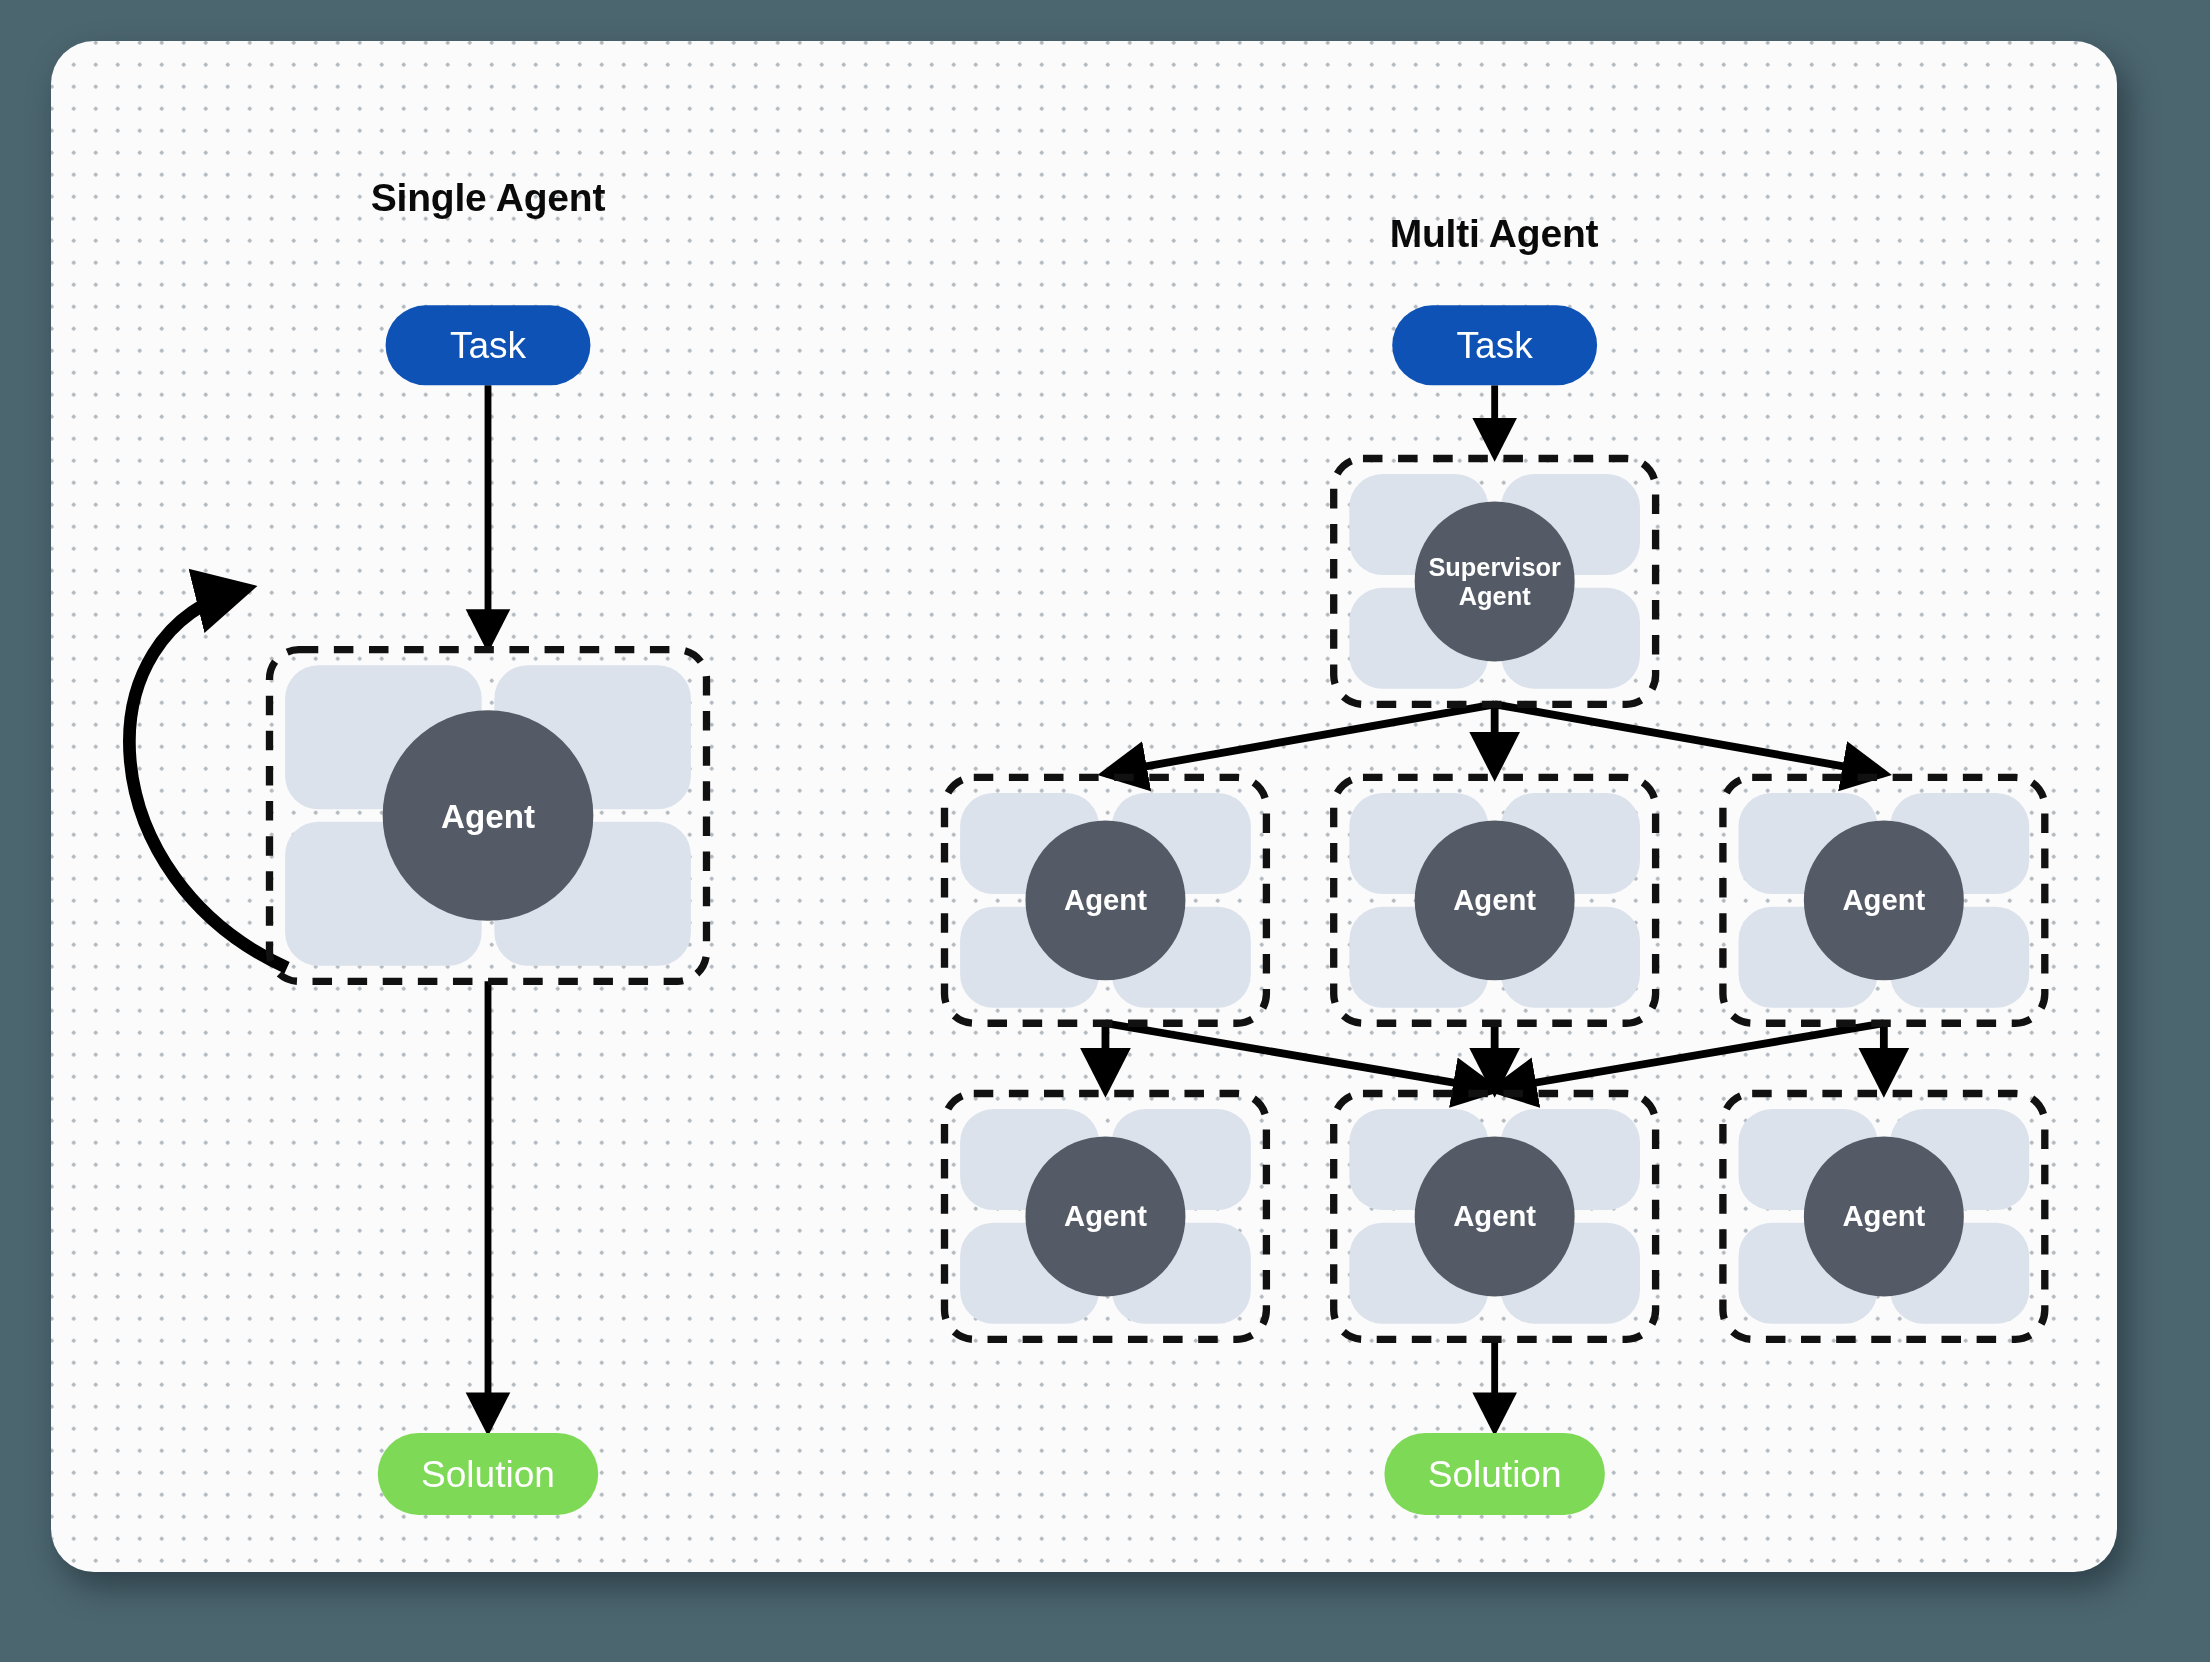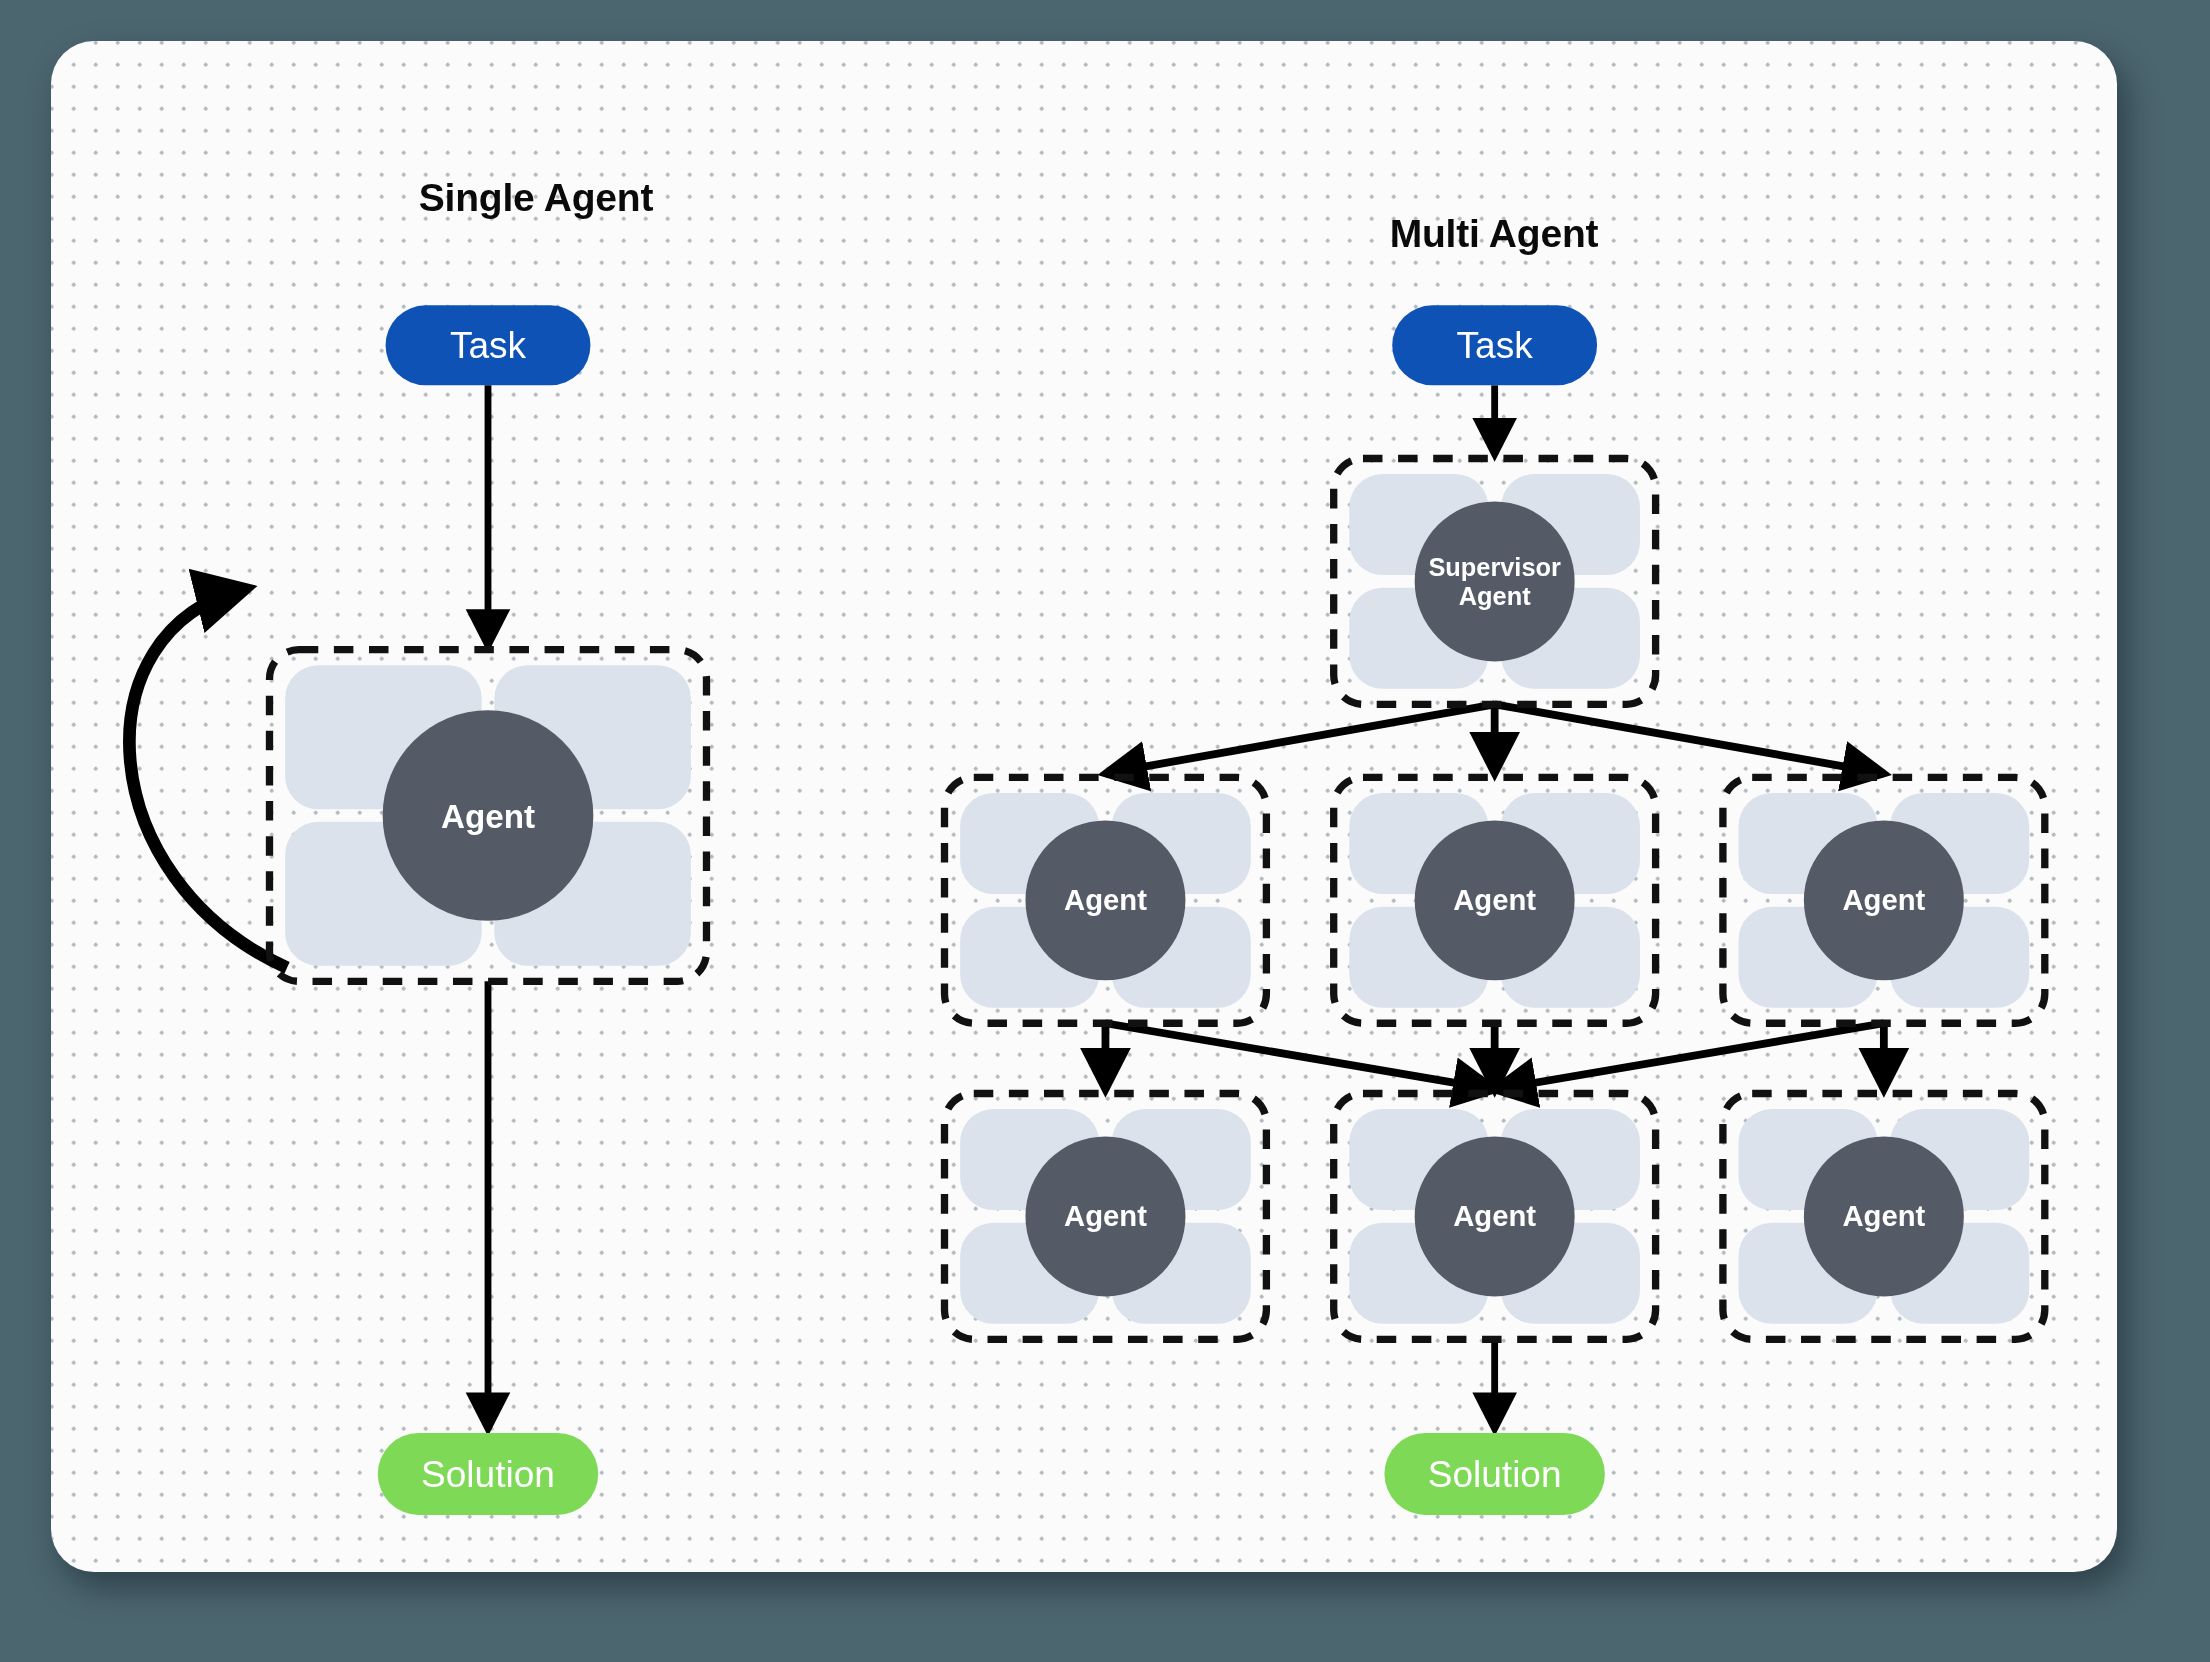--- a/index.html
+++ b/index.html
@@ -51,21 +51,21 @@
     transform: translateX(-50%);
   }
 </style>
 </head>
 <body style="background: rgb(76, 102, 112);">
 
 <div id="stage">
   <div id="card" style="background: rgb(251, 251, 252);">
     <div id="dots" style="background-image: radial-gradient(rgb(154, 163, 171) 1.6px, rgba(0, 0, 0, 0) 1.7px);"></div>
 
-    <div class="col-title" id="title-single" style="left: 437px; top: 135px; color: rgb(10, 10, 10); margin-left: 48px;">Single Agent</div>
+    <div class="col-title" id="title-single" style="left: 437px; top: 135px; color: rgb(10, 10, 10);">Single Agent</div>
     <div class="col-title" id="title-multi" style="left: 1443px; top: 135px; color: rgb(10, 10, 10); margin-top: 36px;">Multi Agent</div>
 
     <svg id="svg" viewBox="0 0 2118 1570" preserveAspectRatio="none">
       <defs>
         <marker id="arrowThin" viewBox="0 0 12 12" refX="9.2" refY="6" markerWidth="7" markerHeight="7" orient="auto-start-reverse">
           <path d="M 0 0.4 L 11 6 L 0 11.6 z" fill="#000000"></path>
         </marker>
         <marker id="arrowFat" viewBox="0 0 12 12" refX="8.6" refY="6" markerWidth="5.4" markerHeight="5.4" orient="auto-start-reverse">
           <path d="M 0 0.2 L 11 6 L 0 11.8 z" fill="#000000"></path>
         </marker>

